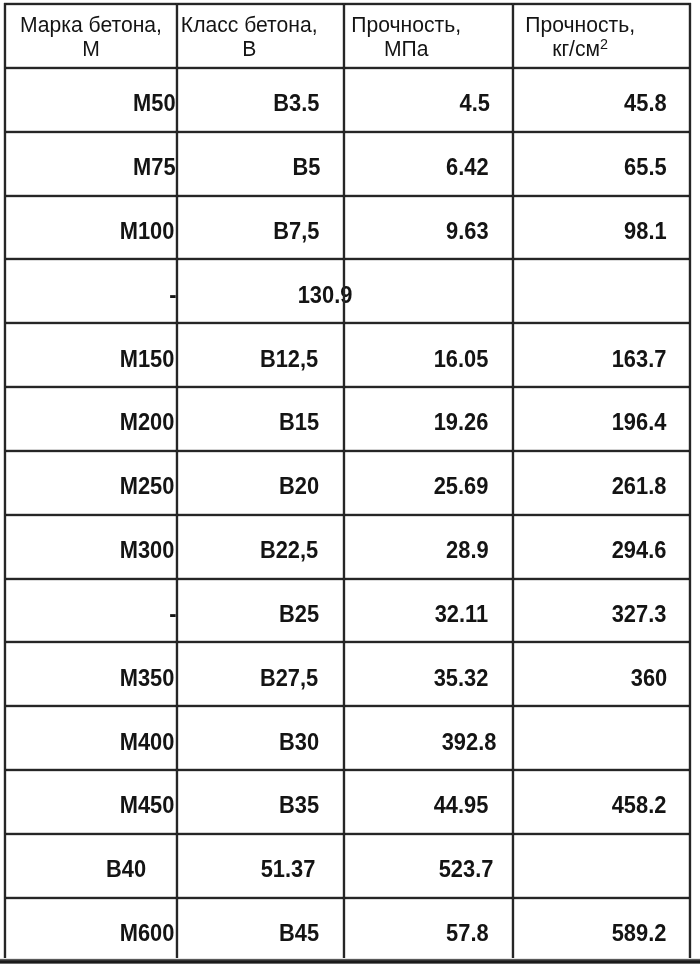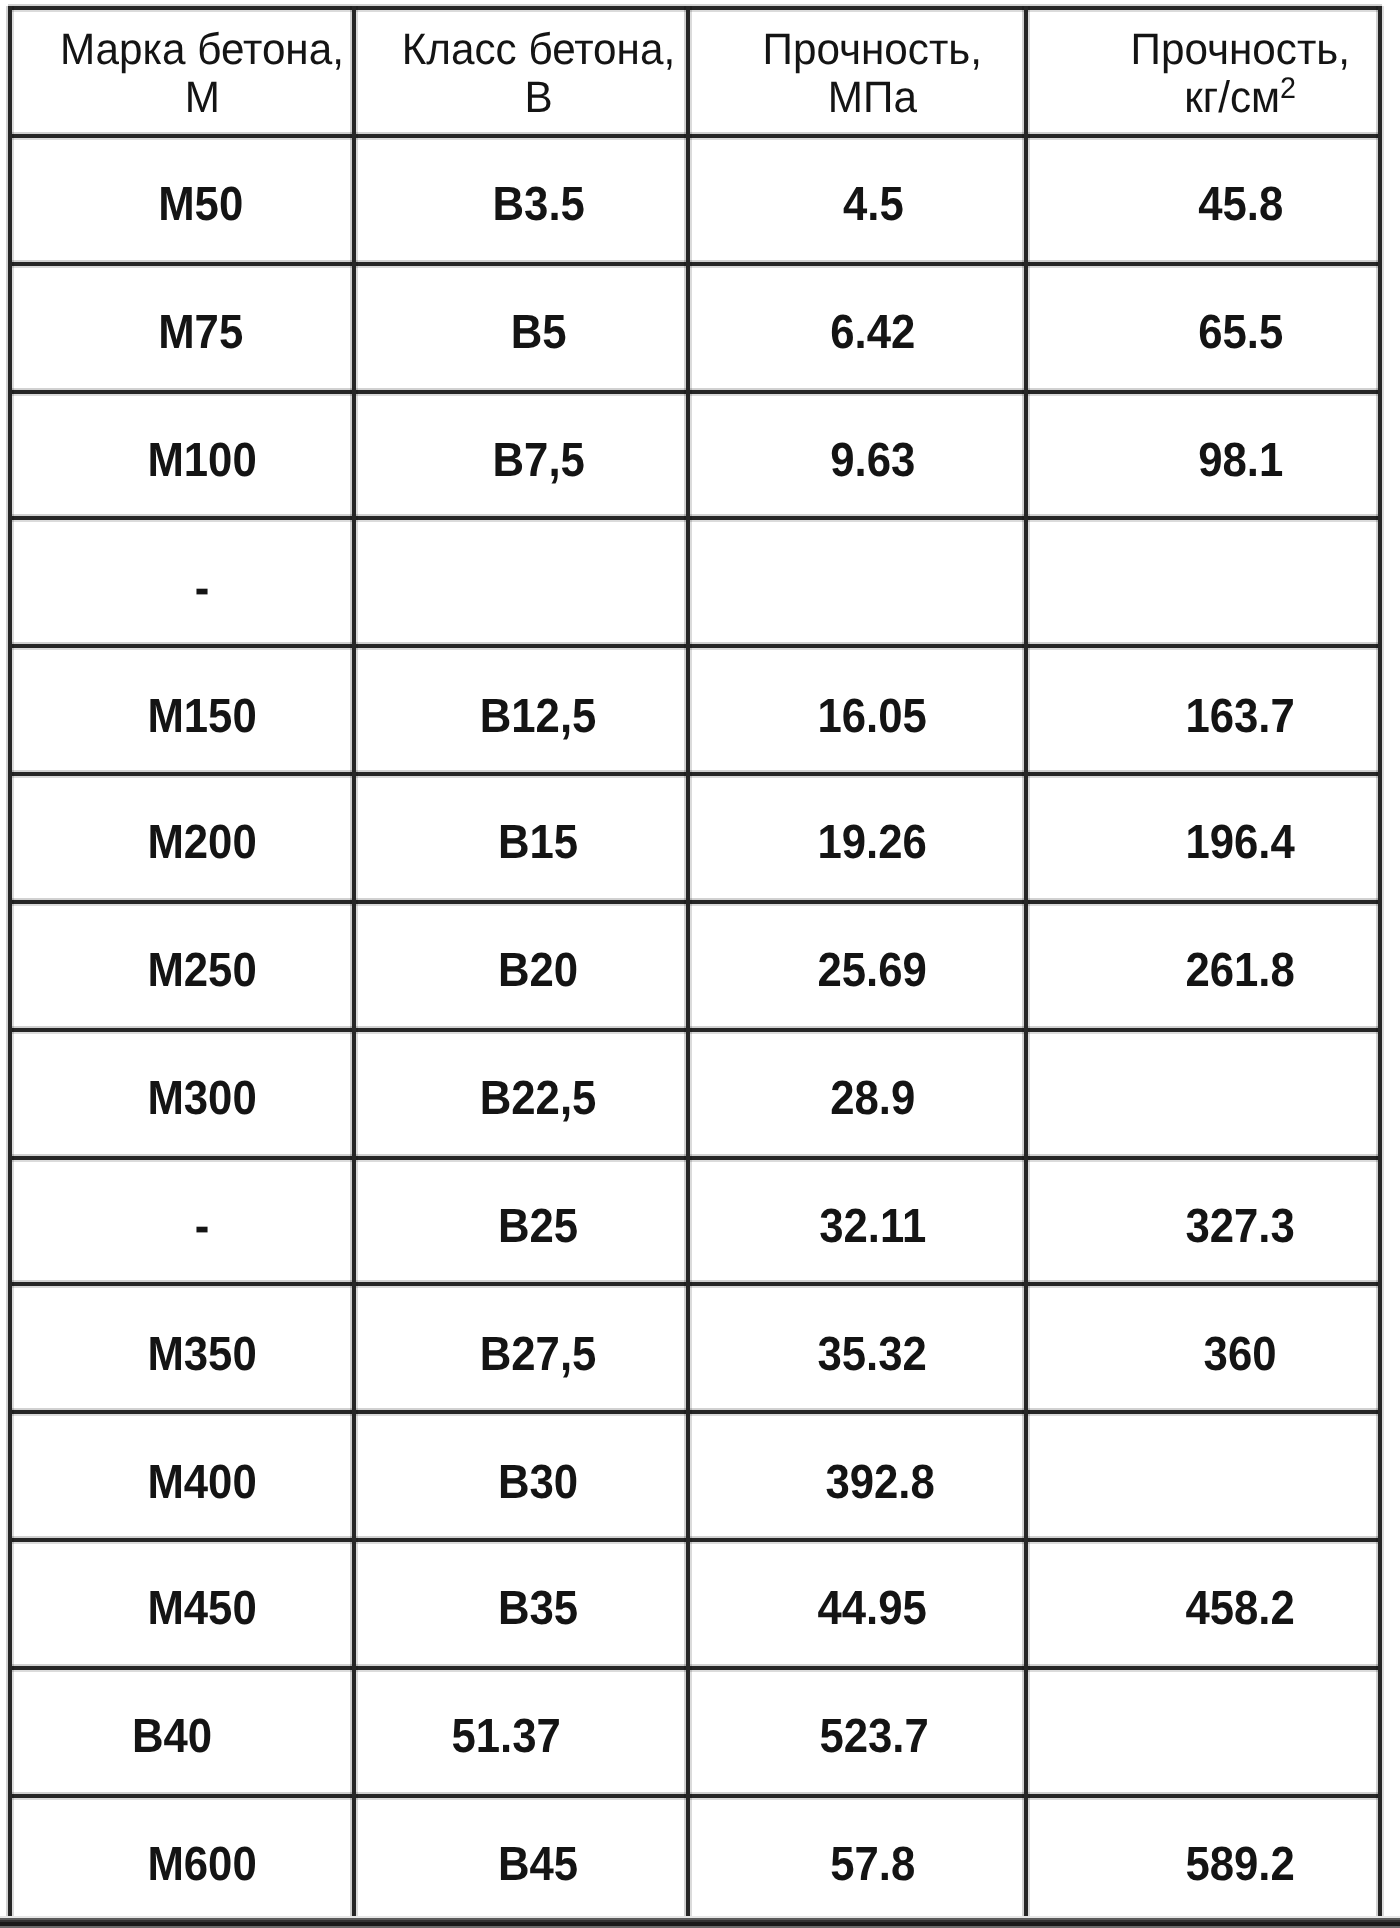--- a/index.html
+++ b/index.html
@@ -36,26 +36,25 @@
     height: 63.813px;
     white-space: nowrap;
     font-size: 0;
   }
   .trow.head { height: 63.813px; }
 
   .cell {
     position: relative;
     display: inline-flex;
     align-items: center;
-    justify-content: center;
+    justify-content: flex-end;
     text-align: center;
     height: 100%;
     vertical-align: top;
     box-sizing: border-box;
-    margin-left: 10px;
   }
   .col1 { width: 173.2px; }
   .col2 { width: 144px; }
   .col3 { width: 169.8px; }
   .col4 { width: 178.0px; }
 
   .cell-inner { width: 100%; }
 
   
   .cell-head {
@@ -193,20 +192,23 @@
           <span class="sx">9.63</span>
         </div>
       <div class="cell cell-body col4">
           <span class="sx">98.1</span>
         </div>
     </div>
     <div class="trow">
       <div class="cell cell-body col1">
           <span class="sx">-</span>
         </div>
+      <div class="cell cell-body col4">
+          <span class="sx">130.9</span>
+        </div>
     </div>
     <div class="trow">
       <div class="cell cell-body col1">
           <span class="sx">M150</span>
         </div>
       <div class="cell cell-body col2">
           <span class="sx">B12,5</span>
         </div>
       <div class="cell cell-body col3">
           <span class="sx">16.05</span>
@@ -245,20 +247,23 @@
     </div>
     <div class="trow">
       <div class="cell cell-body col1">
           <span class="sx">M300</span>
         </div>
       <div class="cell cell-body col2">
           <span class="sx">B22,5</span>
         </div>
       <div class="cell cell-body col3">
           <span class="sx">28.9</span>
+        </div>
+      <div class="cell cell-body col4">
+          <span class="sx">294.6</span>
         </div>
     </div>
     <div class="trow">
       <div class="cell cell-body col1">
           <span class="sx">-</span>
         </div>
       <div class="cell cell-body col2">
           <span class="sx">B25</span>
         </div>
       <div class="cell cell-body col3">

